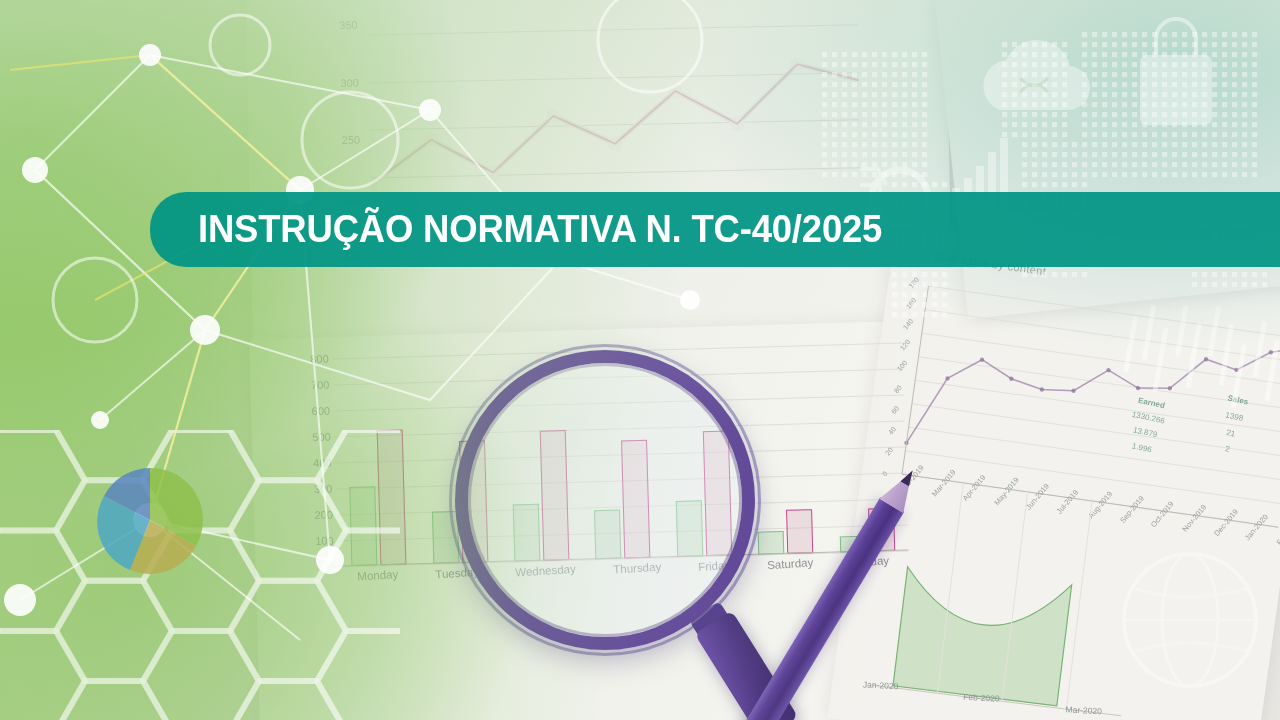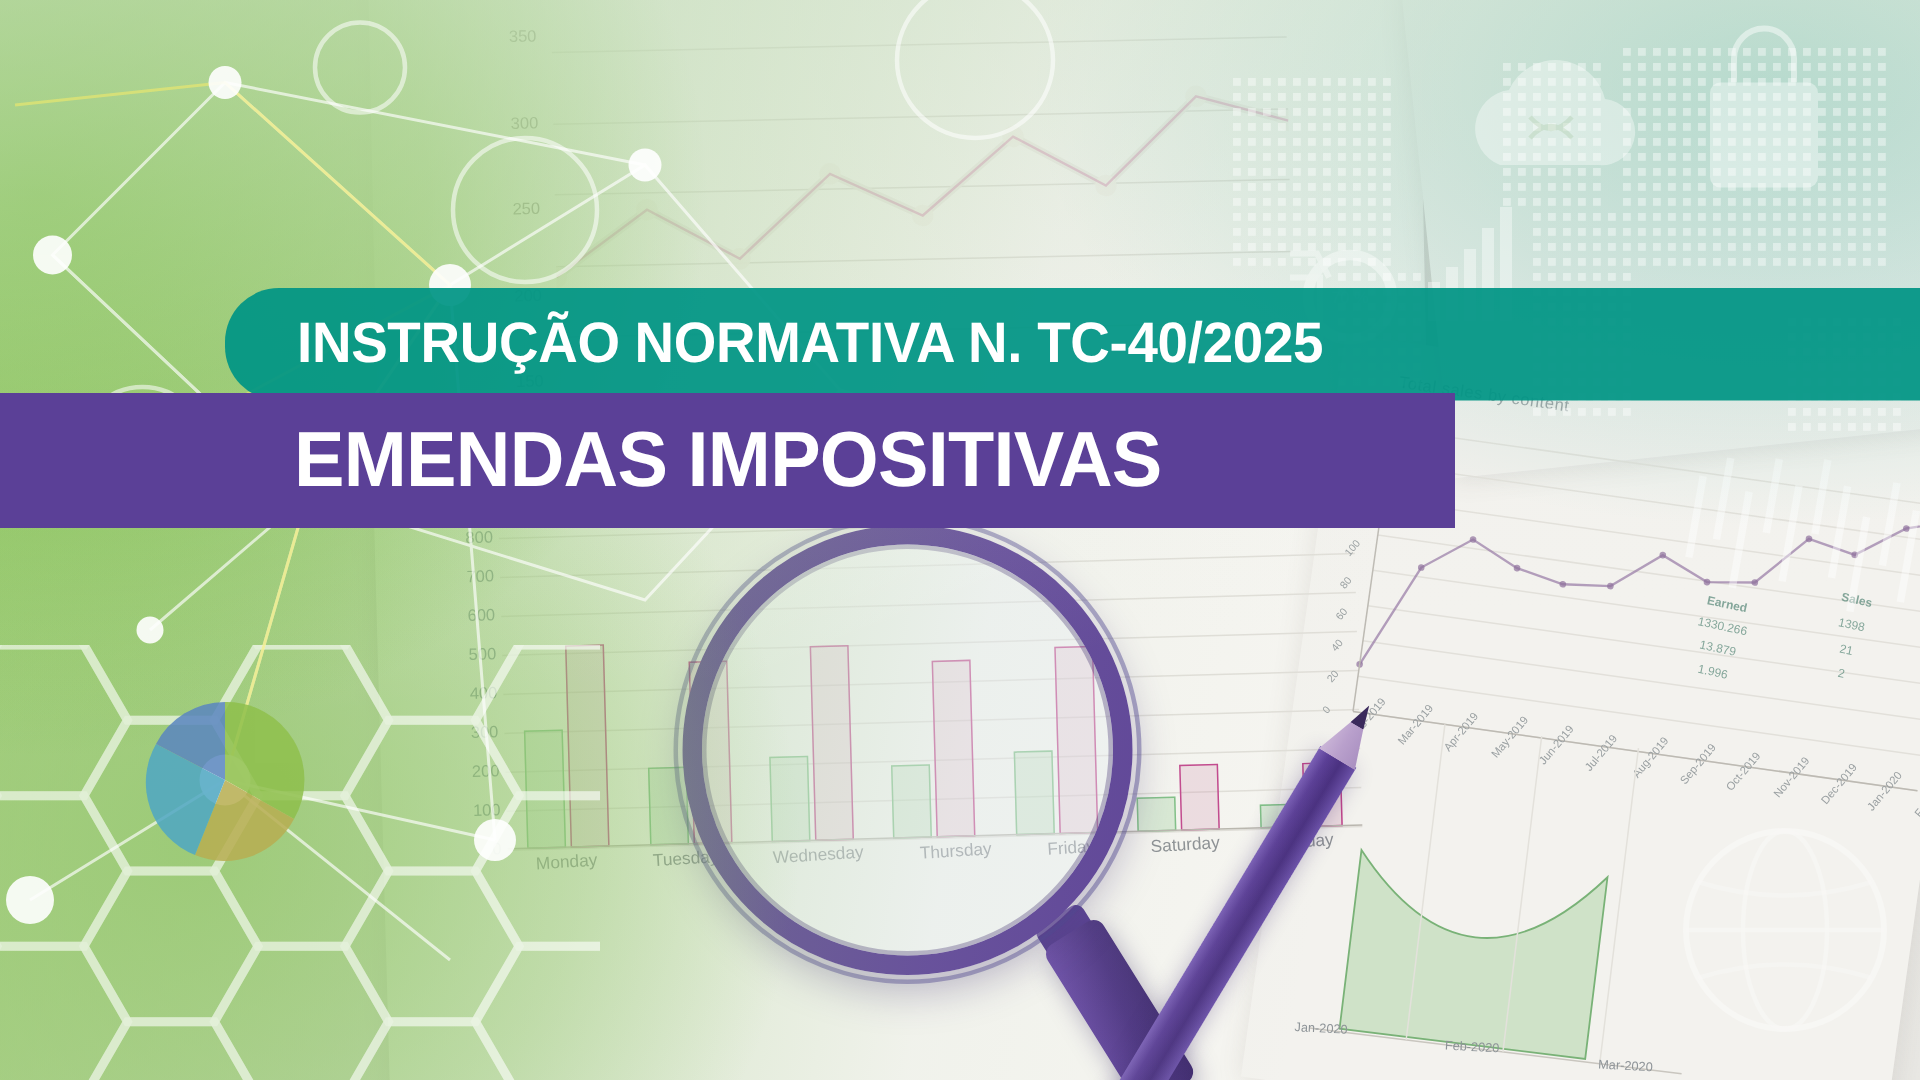--- a/index.html
+++ b/index.html
@@ -1238,17 +1238,14 @@
       <path d="M150 520 L150 468 A52 52 0 0 1 196 546 Z" fill="#8fc04c"></path>
       <path d="M150 520 L196 546 A52 52 0 0 1 130 570 Z" fill="#b8ae52"></path>
       <path d="M150 520 L130 570 A52 52 0 0 1 104 496 Z" fill="#4fa7c4"></path>
       <path d="M150 520 L104 496 A52 52 0 0 1 150 468 Z" fill="#5a86c0"></path>
     </g>
   </svg>
 
   <div class="band-teal">
     <div class="txt">INSTRUÇÃO NORMATIVA N. TC-40/2025</div>
   </div>
-  <div class="band-purple">
-    <div class="txt">EMENDAS IMPOSITIVAS</div>
-  </div>
 
 </div>
 
 </body></html>

